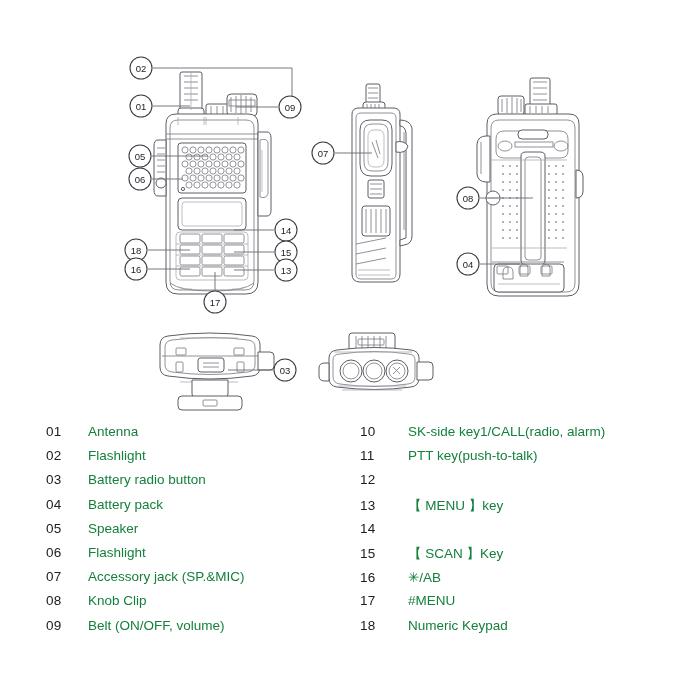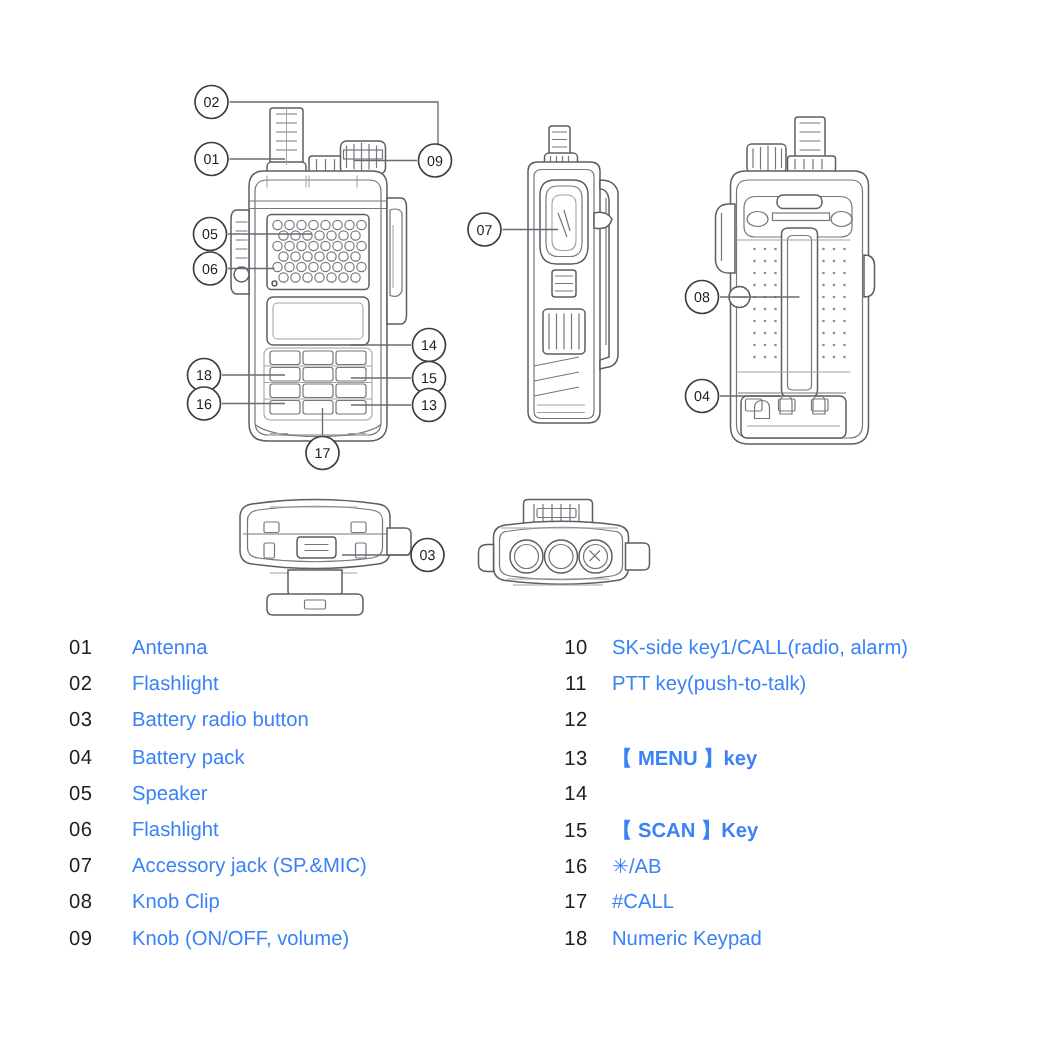--- a/index.html
+++ b/index.html
@@ -19,38 +19,38 @@
 
   
   #legend{
     position:absolute;left:0;top:424px;width:700px;height:276px;
     box-sizing:border-box;
   }
   .legend-col{
     position:absolute;top:0;
   }
   #legend-col-left{left:46px;width:310px;}
-  #legend-col-right{left:360px;width:330px;text-align:center;}
+  #legend-col-right{left:360px;width:330px;}
   .legend-row{
     display:flex;align-items:baseline;
     height:24.2px;
   }
   .legend-num{
     width:42px;flex:0 0 42px;
     font-size:13.5px;
     letter-spacing:.3px;
     color:#202020;
   }
   .legend-label{
     font-size:13.5px;
-    color:#3b82f6;
+    color:#15803d;
     white-space:nowrap;
   }
   #legend-col-right .legend-num{width:48px;flex:0 0 48px;}
-  .bk{font-size:13.5px;font-weight:bold;}
+  .bk{font-size:13.5px;}
 </style>
 </head>
 <body>
 
 <div id="diagram-area">
 <svg id="diagram-svg" viewBox="0 0 700 420" xmlns="http://www.w3.org/2000/svg">
   <defs>
     <style>
       .ln{fill:none;stroke:#5d5d66;stroke-width:1;}
       .ln2{fill:none;stroke:#76767f;stroke-width:.8;}
@@ -490,21 +490,21 @@
     <div class="legend-row">
       <span class="legend-num">07</span>
       <span class="legend-label">Accessory jack (SP.&amp;MIC)</span>
     </div>
     <div class="legend-row">
       <span class="legend-num">08</span>
       <span class="legend-label">Knob Clip</span>
     </div>
     <div class="legend-row">
       <span class="legend-num">09</span>
-      <span class="legend-label">Knob (ON/OFF, volume)</span>
+      <span class="legend-label">Belt (ON/OFF, volume)</span>
     </div>
   </div>
 
   <div class="legend-col" id="legend-col-right">
     <div class="legend-row">
       <span class="legend-num">10</span>
       <span class="legend-label">SK-side key1/CALL(radio, alarm)</span>
     </div>
     <div class="legend-row">
       <span class="legend-num">11</span>
@@ -523,21 +523,21 @@
     <div class="legend-row">
       <span class="legend-num">15</span>
       <span class="legend-label bk">【 SCAN 】Key</span>
     </div>
     <div class="legend-row">
       <span class="legend-num">16</span>
       <span class="legend-label">✳/AB</span>
     </div>
     <div class="legend-row">
       <span class="legend-num">17</span>
-      <span class="legend-label">#CALL</span>
+      <span class="legend-label">#MENU</span>
     </div>
     <div class="legend-row">
       <span class="legend-num">18</span>
       <span class="legend-label">Numeric Keypad</span>
     </div>
   </div>
 
 </div>
 
 </body></html>

